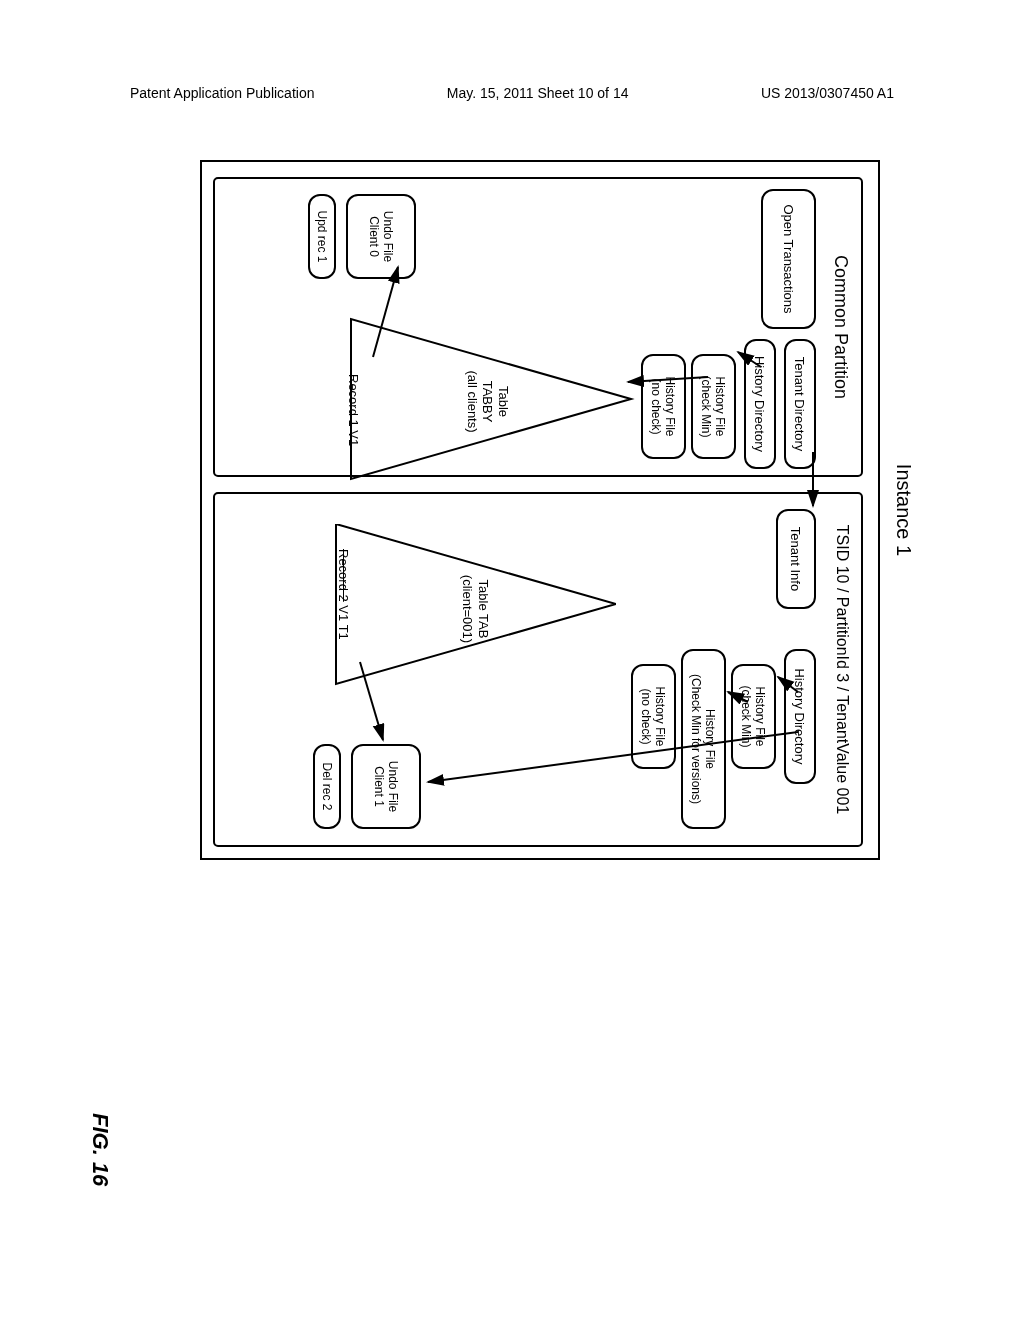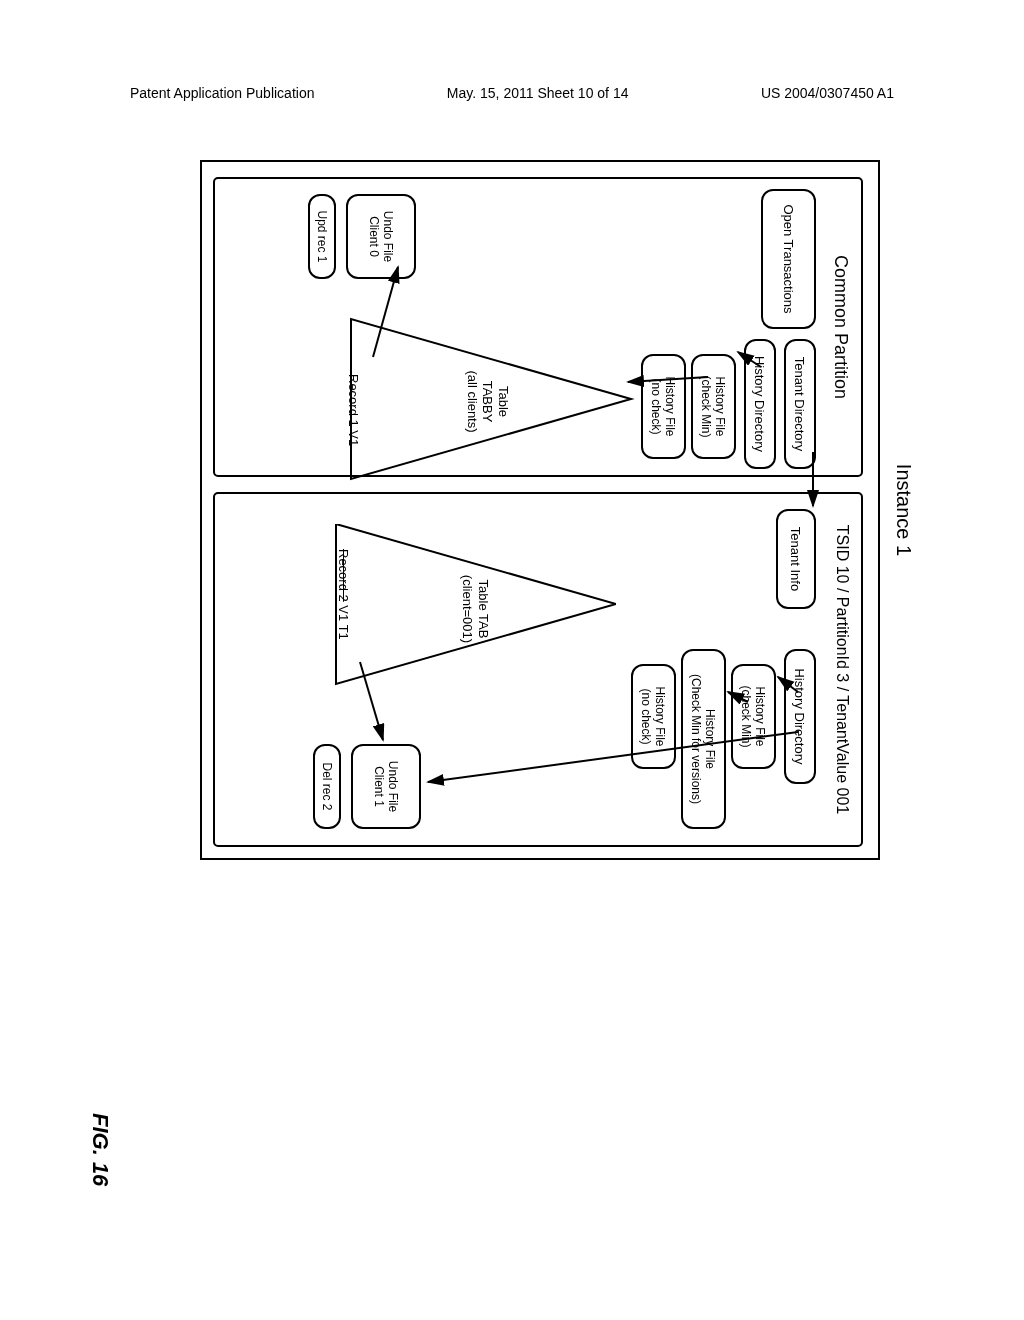--- a/index.html
+++ b/index.html
@@ -345,21 +345,21 @@
       transform: rotate(90deg);
       transform-origin: left center;
     }
   </style>
 </head>
 <body>
 
 <div class="header">
   <span>Patent Application Publication</span>
   <span>May. 15, 2011  Sheet 10 of 14</span>
-  <span>US 2004/0307450 A1</span>
+  <span>US 2013/0307450 A1</span>
 </div>
 
 <div class="page-container">
 
   <div class="figure-area">
     <div class="instance-label">Instance 1</div>
 
     <div class="outer-box">
 
       <svg class="arrow-svg">

